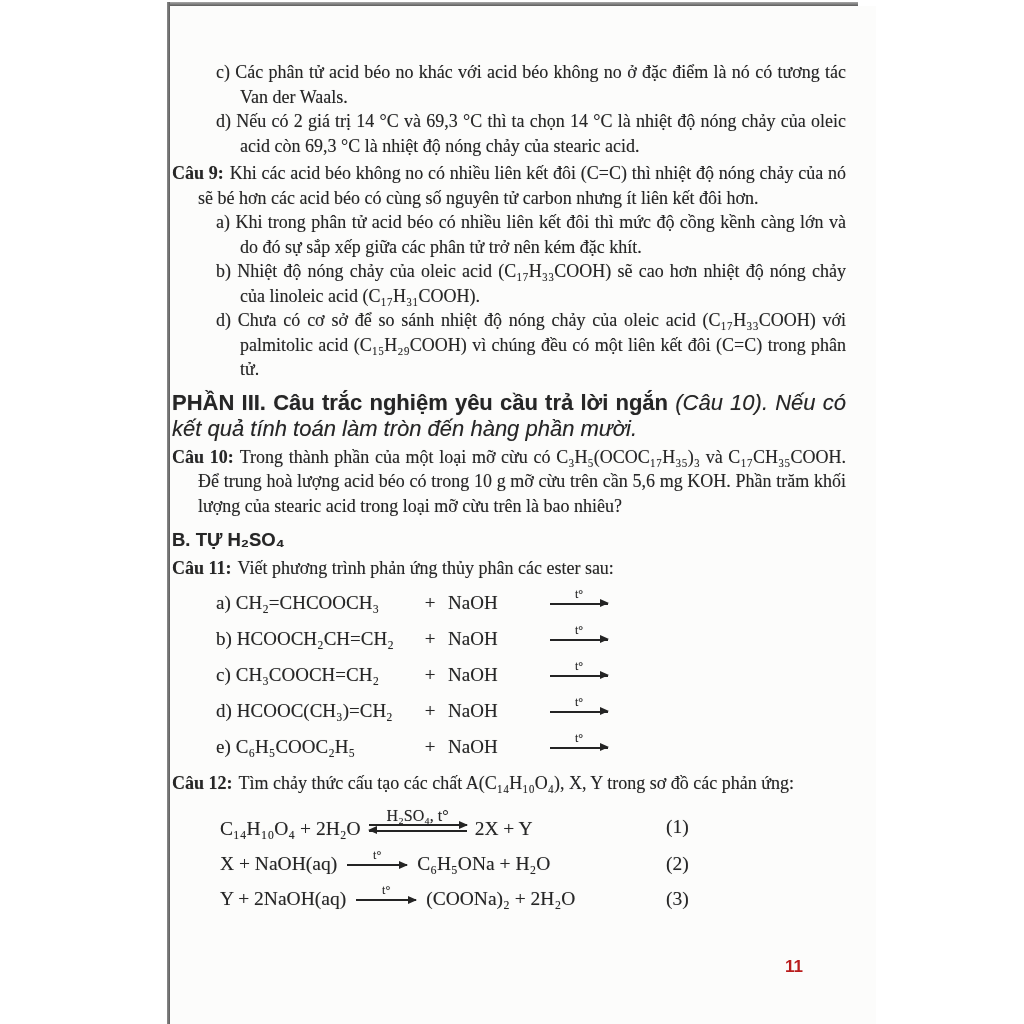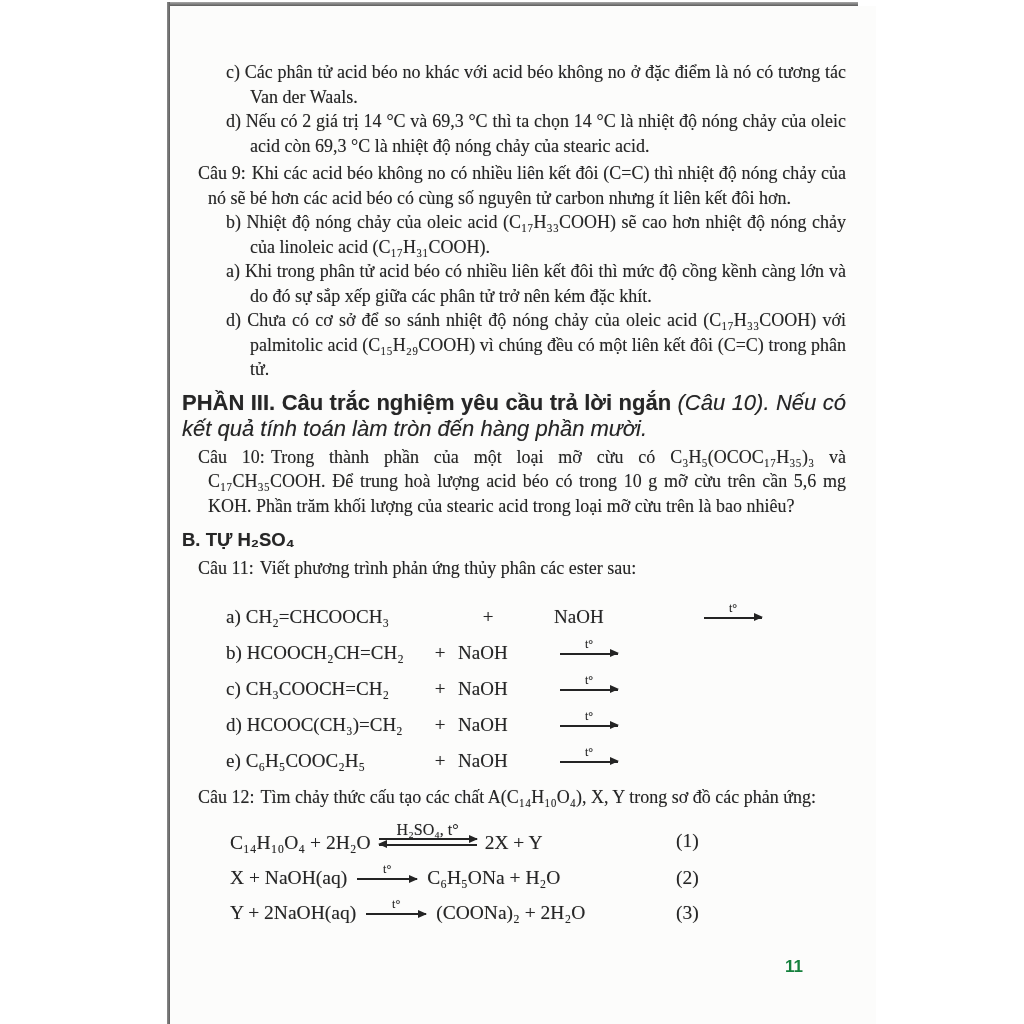--- a/index.html
+++ b/index.html
@@ -7,41 +7,41 @@
     position:relative;width:1024px;height:1024px;background:#ffffff;overflow:hidden;
     font-family:"Liberation Serif","DejaVu Serif",serif;color:#262626;
   }
   
   .edge-top{position:absolute;left:167px;top:2px;width:691px;height:4px;
     background:linear-gradient(#a8a8a8,#5c5c5c);}
   .edge-left{position:absolute;left:167px;top:2px;width:3px;height:1022px;
     background:linear-gradient(90deg,#8a8a8a,#5f5f5f);}
   .page{
     position:absolute;left:170px;top:6px;width:706px;height:1018px;
-    background:#fcfcfb;box-sizing:border-box;padding:54px 30px 0 12px;
+    background:#fcfcfb;box-sizing:border-box;padding:54px 30px 0 2px;
     text-shadow:0 0 0.7px rgba(35,35,35,.38);
   }
   p{margin:0;}
   .body-text{font-size:18px;line-height:24.5px;text-align:justify;}
   
   .opt{margin-left:44px;padding-left:24px;text-indent:-24px;}
   
   .cau{padding-left:26px;text-indent:-26px;}
-  .cau-label{font-weight:normal;margin-right:6px;margin-left:16px;}
+  .cau-label{font-weight:bold;margin-right:6px;}
   
   .phan{margin-top:8px;margin-bottom:2px;font-family:"Liberation Sans","DejaVu Sans",sans-serif;
     font-size:22px;line-height:26px;text-align:justify;}
   .phb{font-weight:bold;}
   .phi{font-style:italic;}
   .bsec{margin-top:9px;margin-bottom:4px;font-family:"Liberation Sans","DejaVu Sans",sans-serif;
     font-weight:bold;font-size:18.5px;line-height:25px;}
   .q-space{margin-top:3px;}
   
   .rxn{display:flex;align-items:baseline;margin:0 0 12px 44px;font-size:19px;line-height:24px;}
-  .rxn-first{margin-top:24px;gap:48px;}
+  .rxn-first{margin-top:10px;}
   .rxn-l{width:196px;}
   .rl{margin-right:5px;}
   .rxn-plus{width:36px;text-align:center;}
   .rxn-reagent{width:78px;}
   
   .eqn{position:relative;display:flex;align-items:baseline;margin:0 0 11px 48px;
     font-size:19.5px;line-height:24px;width:540px;}
   .eqn-first{margin-top:20px;}
   .aq{}
   .eq-num{position:absolute;left:446px;top:0;}
@@ -59,39 +59,39 @@
     border-right:9px solid #242424;}
   .arr-rxn{width:58px;margin-left:24px;}
   .arr-fwd{width:60px;margin:0 10px;}
   .arr-dbl{width:98px;margin:0 8px;height:20px;}
   .arr-dbl .lab{bottom:14px;font-size:16px;line-height:11px;}
   .arr-dbl .sh.top{bottom:9px;}
   .arr-dbl .sh.bot{bottom:3.5px;}
   
   .pagenum{position:absolute;left:785px;top:957px;
     font-family:"Liberation Sans","DejaVu Sans",sans-serif;font-weight:bold;
-    font-size:17px;color:#15803d;}
+    font-size:17px;color:#b91c1c;}
 </style>
 </head>
 <body>
 
 <div class="stage">
   <div class="edge-top"></div>
   <div class="edge-left"></div>
 
   <div class="page">
 
     <p class="body-text opt"><span>c)</span> <span>Các phân tử acid béo no khác với acid béo không no ở đặc điểm là nó có tương tác Van der Waals.</span></p>
 
     <p class="body-text opt"><span>d)</span> <span>Nếu có 2 giá trị 14 °C và 69,3 °C thì ta chọn 14 °C là nhiệt độ nóng chảy của oleic acid còn 69,3 °C là nhiệt độ nóng chảy của stearic acid.</span></p>
 
     <p class="body-text cau q-space"><span class="cau-label">Câu 9:</span><span>Khi các acid béo không no có nhiều liên kết đôi (C=C) thì nhiệt độ nóng chảy của nó sẽ bé hơn các acid béo có cùng số nguyên tử carbon nhưng ít liên kết đôi hơn.</span></p>
 
+    <p class="body-text opt"><span>a)</span> <span>Khi trong phân tử acid béo có nhiều liên kết đôi thì mức độ cồng kềnh càng lớn và do đó sự sắp xếp giữa các phân tử trở nên kém đặc khít.</span></p>
     <p class="body-text opt"><span>b)</span> <span>Nhiệt độ nóng chảy của oleic acid (C₁₇H₃₃COOH) sẽ cao hơn nhiệt độ nóng chảy của linoleic acid (C₁₇H₃₁COOH).</span></p>
-    <p class="body-text opt"><span>a)</span> <span>Khi trong phân tử acid béo có nhiều liên kết đôi thì mức độ cồng kềnh càng lớn và do đó sự sắp xếp giữa các phân tử trở nên kém đặc khít.</span></p>
     <p class="body-text opt"><span>d)</span> <span>Chưa có cơ sở để so sánh nhiệt độ nóng chảy của oleic acid (C₁₇H₃₃COOH) với palmitolic acid (C₁₅H₂₉COOH) vì chúng đều có một liên kết đôi (C=C) trong phân tử.</span></p>
 
     <p class="phan"><span class="phb">PHẦN III. Câu trắc nghiệm yêu cầu trả lời ngắn </span><span class="phi">(Câu 10). Nếu có kết quả tính toán làm tròn đến hàng phần mười.</span></p>
 
     <p class="body-text cau q-space"><span class="cau-label">Câu 10:</span><span>Trong thành phần của một loại mỡ cừu có C₃H₅(OCOC₁₇H₃₅)₃ và C₁₇CH₃₅COOH. Để trung hoà lượng acid béo có trong 10 g mỡ cừu trên cần 5,6 mg KOH. Phần trăm khối lượng của stearic acid trong loại mỡ cừu trên là bao nhiêu?</span></p>
 
     <p class="bsec">B. TỰ H₂SO₄</p>
 
     <p class="body-text cau"><span class="cau-label">Câu 11:</span><span>Viết phương trình phản ứng thủy phân các ester sau:</span></p>
 

